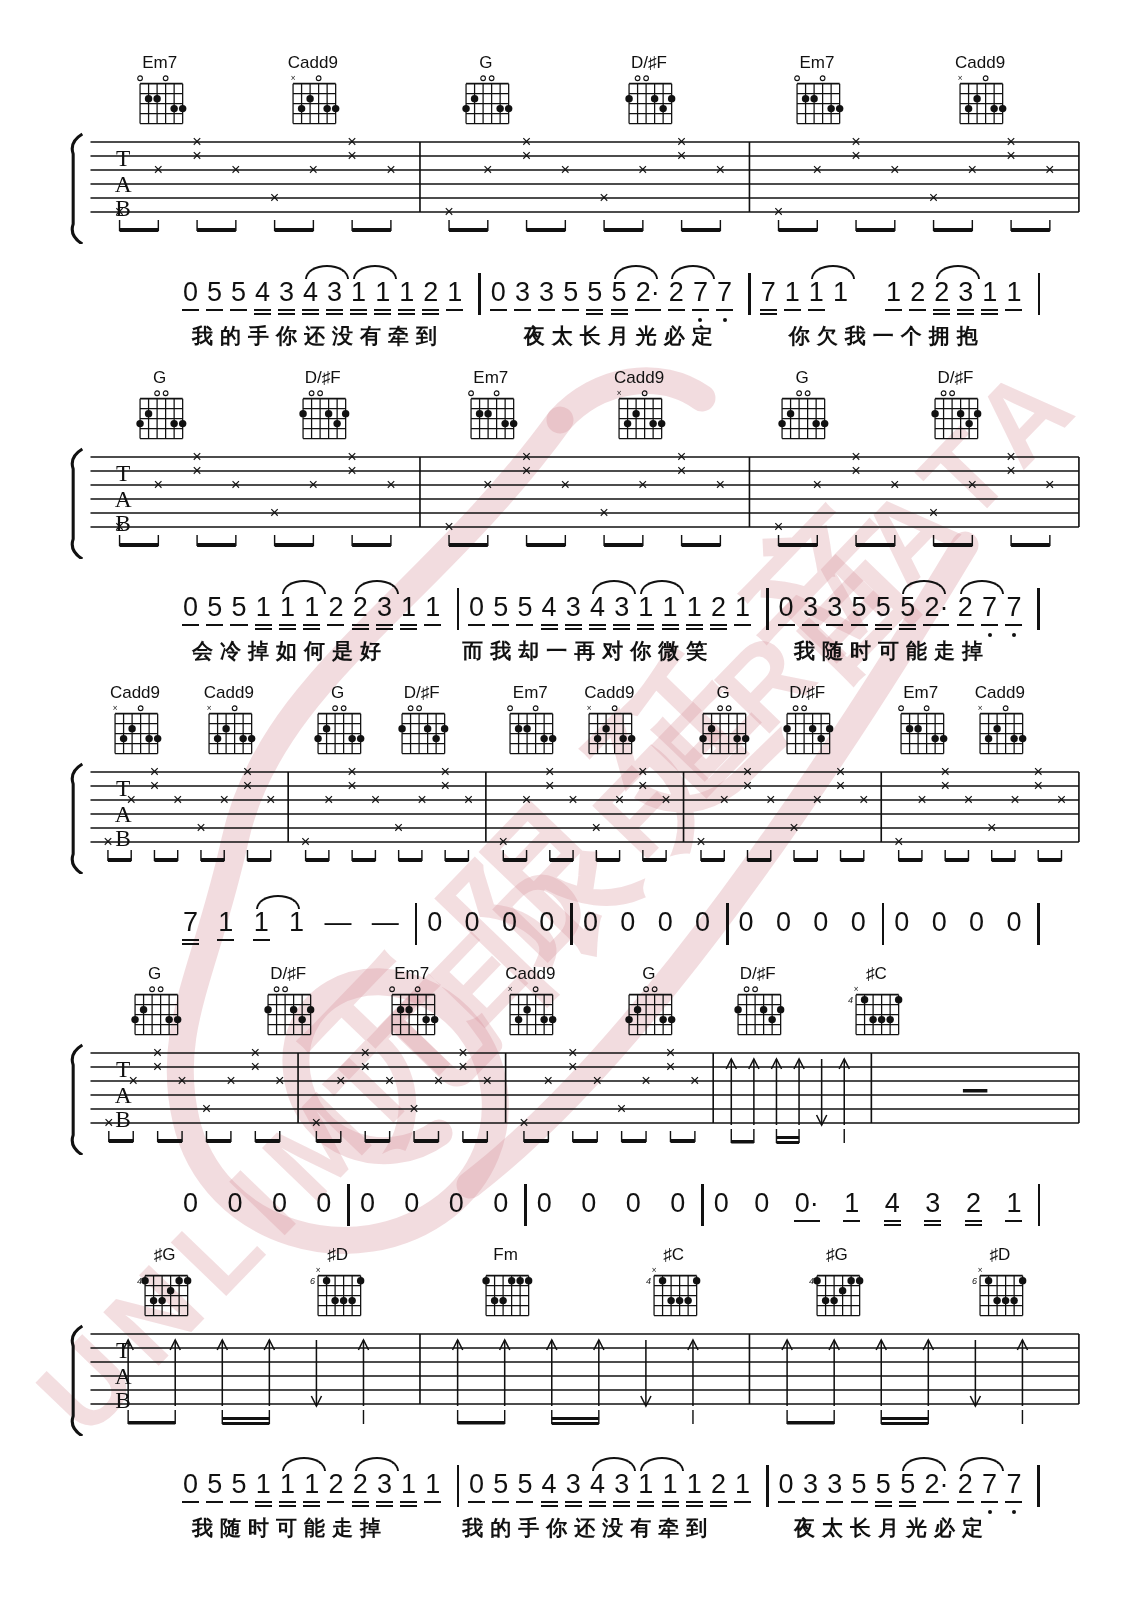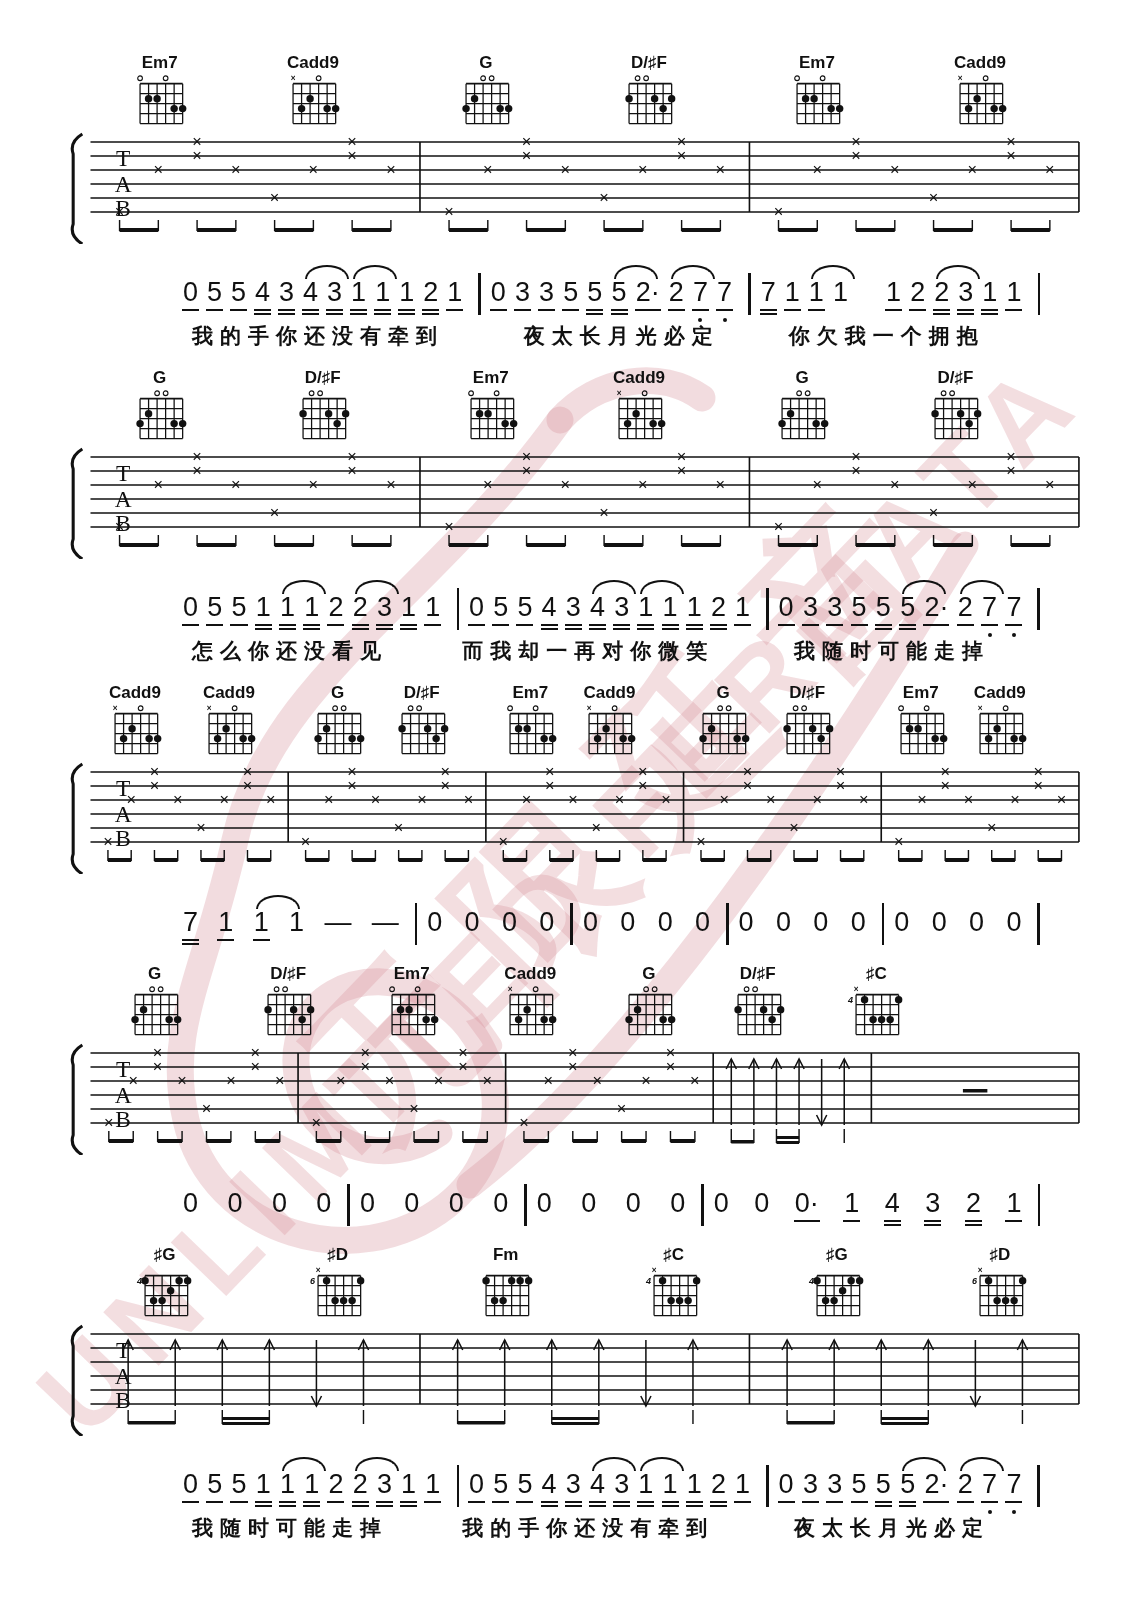--- a/index.html
+++ b/index.html
@@ -8,21 +8,21 @@
   
   .wm{position:absolute;inset:0;z-index:0;pointer-events:none;overflow:hidden;}
   .wm-text{position:absolute;color:#d8939c;opacity:.30;white-space:nowrap;font-weight:700;}
   .wm-cn{left:420px;top:960px;font-size:168px;letter-spacing:42px;
          transform:rotate(-46deg);transform-origin:left bottom;font-family:"Liberation Serif",serif;}
   .wm-en{left:105px;top:1330px;font-size:112px;letter-spacing:16px;
          transform:rotate(-46deg);transform-origin:left bottom;font-family:"Liberation Sans",sans-serif;}
   
   .content{position:relative;z-index:1;padding:54px 48px 0 64px;}
   .system{position:relative;margin-bottom:20px;}
-  .chord-row{position:relative;height:78px;font-weight:bold;}
+  .chord-row{position:relative;height:78px;}
   .chord{position:absolute;transform:translateX(-50%);text-align:center;line-height:1;}
   .chord-name{font-size:17px;margin-bottom:1px;white-space:nowrap;}
   .staff-wrap{position:relative;}
   
   .notes-row{display:flex;align-items:flex-start;margin:16px 40px 0 112px;padding-top:15px;
              font-size:27px;line-height:1;}
   .n-measure{display:flex;align-items:flex-start;justify-content:space-between;padding:0 12px 0 6px;min-width:0;}
   .tok{position:relative;padding:0 1px 3px;white-space:nowrap;}
   .tok.u1{border-bottom:2.5px solid #111;}
   .tok.u2{border-bottom:2.5px solid #111;}
@@ -542,21 +542,21 @@
               <span class="tok u2">5</span>
               <span class="tok u2">5<span class="arc"></span></span>
               <span class="tok u1">2·</span>
               <span class="tok u1">2<span class="arc"></span></span>
               <span class="tok u1">7<span class="dotb"></span></span>
               <span class="tok u1">7<span class="dotb"></span></span>
             </div>
             <div class="nbar"></div>
           </div>
           <div class="lyrics-row">
-            <div class="l-measure" style="flex-grow: 11;">怎么你还没看见</div>
+            <div class="l-measure" style="flex-grow: 11;">会冷掉如何是好</div>
             <div class="l-measure" style="flex-grow: 12;">而我却一再对你微笑</div>
             <div class="l-measure" style="flex-grow: 10;">我随时可能走掉</div>
           </div>
         </div>
         <div class="system">
           <div class="chord-row">
             <div class="chord" style="left: 6.965%;"><div class="chord-name">Cadd9</div><svg width="58" height="56" viewBox="0 0 64 60">
                 <line x1="10" y1="12" x2="10" y2="56" stroke="#111" stroke-width="1.4"></line>
                 <line x1="19.4" y1="12" x2="19.4" y2="56" stroke="#111" stroke-width="1.4"></line>
                 <line x1="28.8" y1="12" x2="28.8" y2="56" stroke="#111" stroke-width="1.4"></line>

